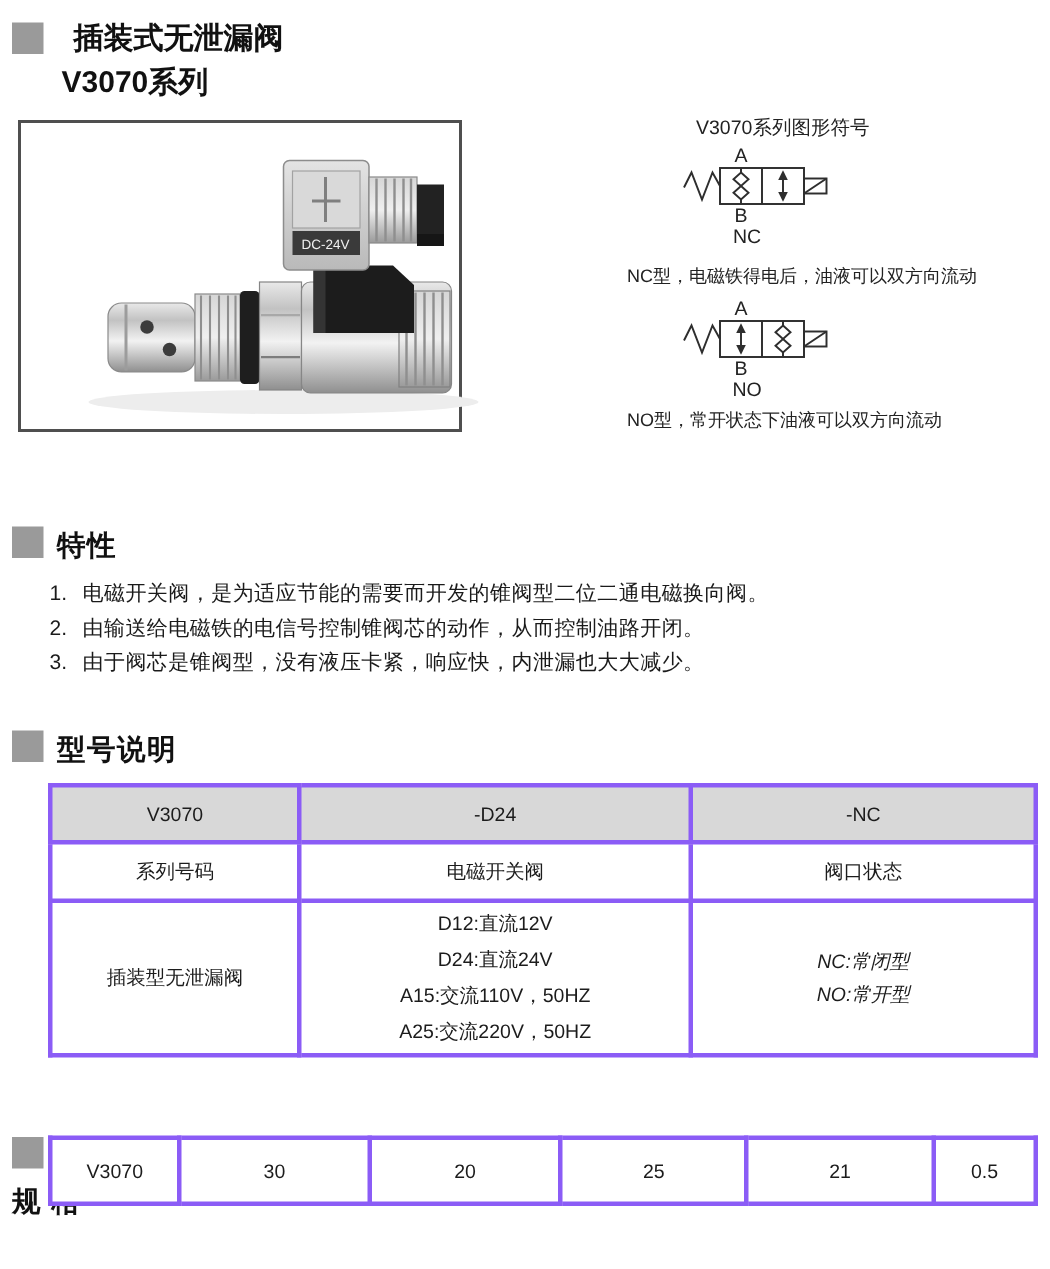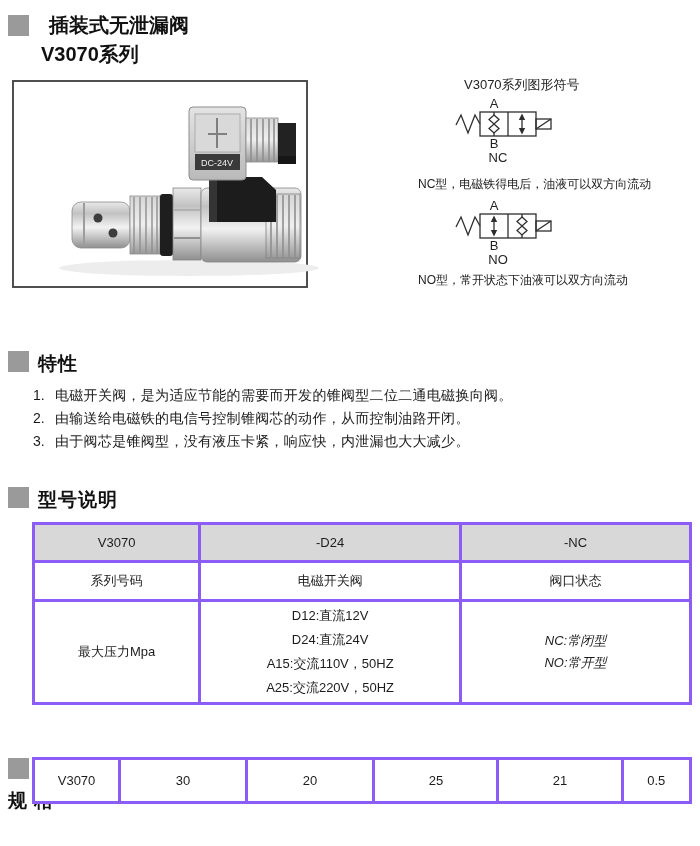--- a/index.html
+++ b/index.html
@@ -251,21 +251,21 @@
         <td>V3070</td>
         <td>-D24</td>
         <td>-NC</td>
       </tr>
       <tr class="r2">
         <td>系列号码</td>
         <td>电磁开关阀</td>
         <td>阀口状态</td>
       </tr>
       <tr class="r3">
-        <td>最大压力Mpa</td>
+        <td>插装型无泄漏阀</td>
         <td>
           <div class="cell-lines">
             <div>D12:直流12V</div>
             <div>D24:直流24V</div>
             <div>A15:交流110V，50HZ</div>
             <div>A25:交流220V，50HZ</div>
           </div>
         </td>
         <td>
           <div class="cell-lines two">

